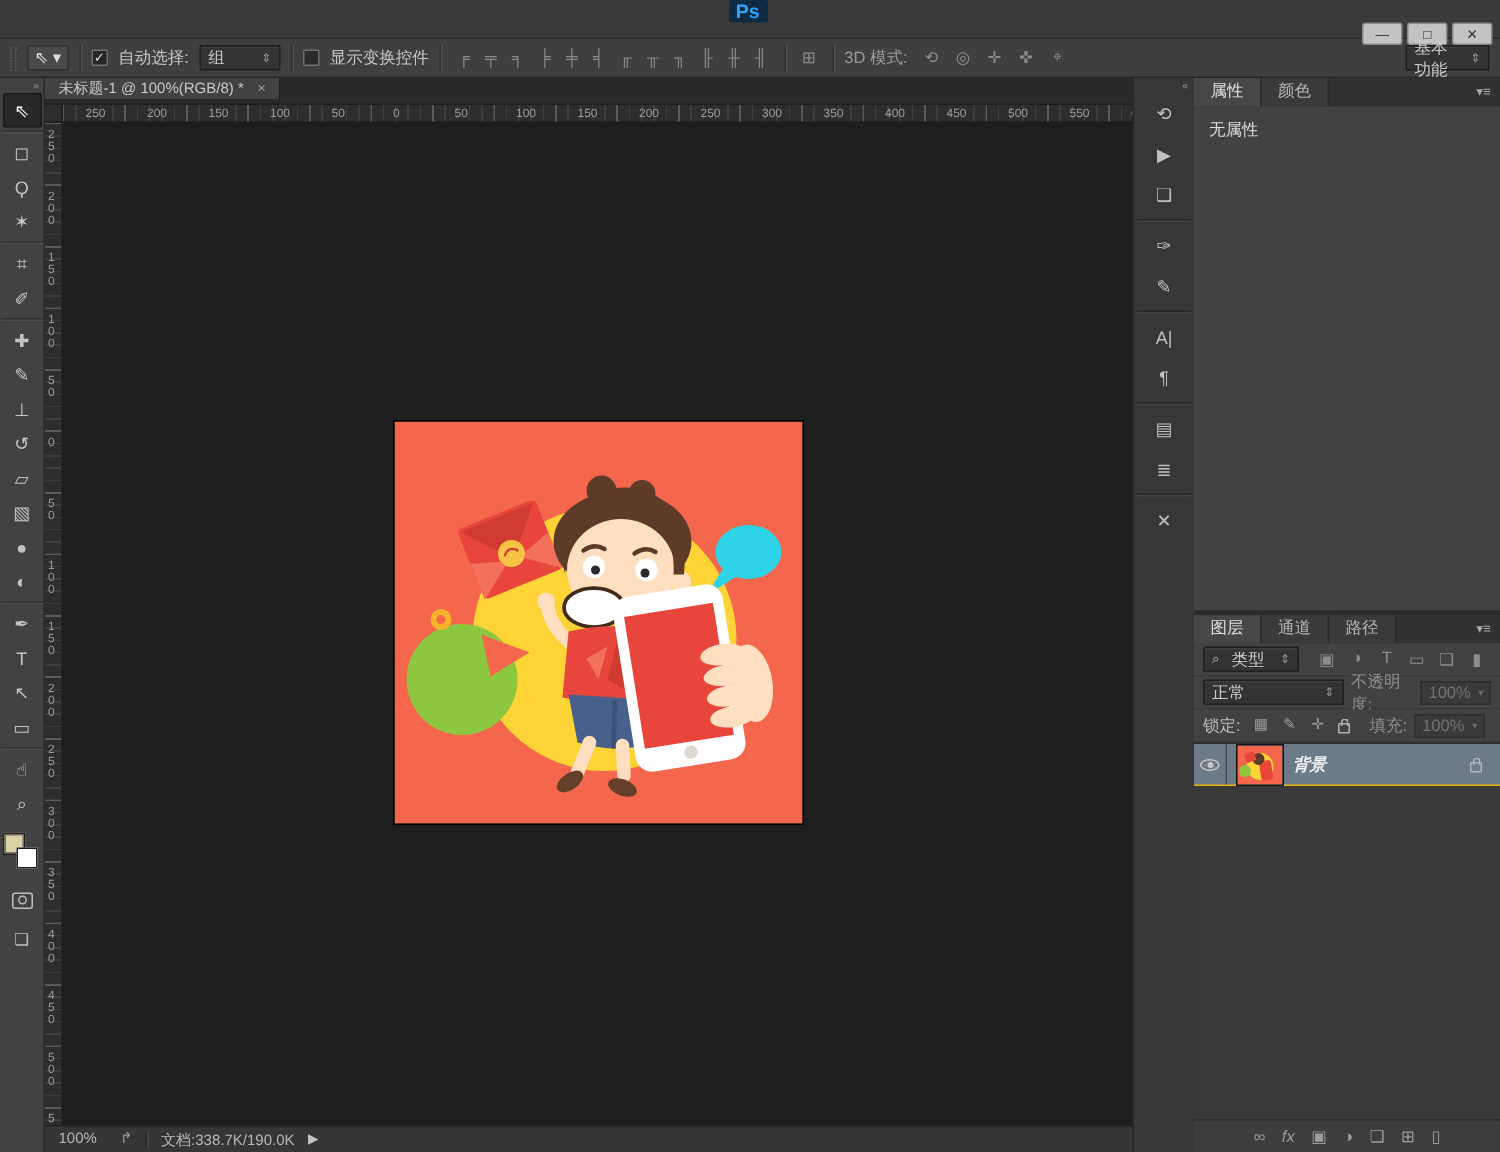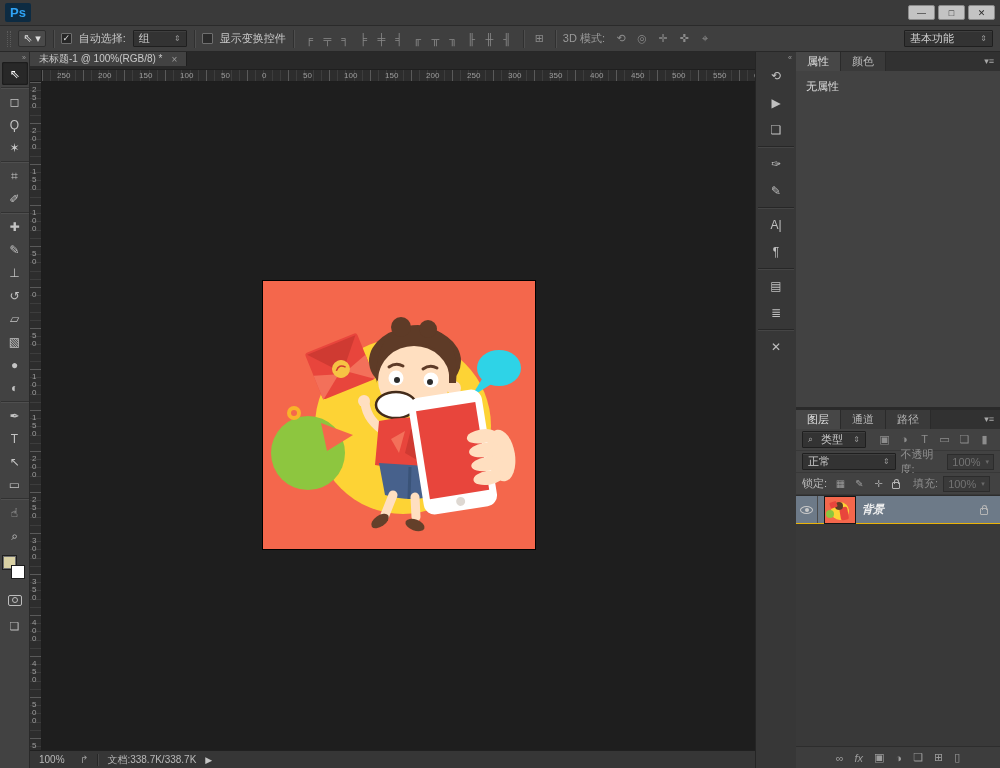--- a/index.html
+++ b/index.html
@@ -1,21 +1,21 @@
 <!DOCTYPE html>
 <html style="--ui-titlebar: #3a3a3a; --ui-options: #3f3f3f; --ui-panel: #424242; --ui-dockstrip: #373737; --ui-pasteboard: #1e1e1e; --ui-ruler: #2d2d2d; --ui-layer-selected: #6d7a88; --ui-swatch-fg: #d9d1a4; --ui-swatch-bg: #ffffff; --art-bg: #f4674c; --art-yellow: #fdd335; --art-red: #e8453c; --art-red-dark: #cf3a32; --art-red-light: #f3705a; --art-green: #8dc63f; --art-cyan: #2ed3e7; --art-gold: #f6c344; --art-skin: #ffdfc0; --art-hair: #5e3b27; --art-blue: #47618c; --art-shoe: #64402a; --art-white: #ffffff; --art-dot: #f9b32a;"><head>
 <meta charset="utf-8">
 <style>
   :root{ --w:1000px; --h:768px; }
   *{box-sizing:border-box; -webkit-user-select:none;}
   html,body{margin:0;padding:0;width:1000px;height:768px;overflow:hidden;}
   body{font-family:"Liberation Sans","DejaVu Sans",sans-serif;font-size:11px;color:#cccccc;background:var(--ui-panel);}
 
   
-  .titlebar{height:26px;background:var(--ui-titlebar);border-bottom:1px solid #2a2a2a;display:flex;align-items:center;}
+  .titlebar{height:26px;background:var(--ui-titlebar);border-bottom:1px solid #2a2a2a;display:flex;align-items:center;flex-direction:column;}
   .pslogo{width:26px;height:19px;margin:0 8px 0 5px;background:#0d2b42;color:#2fa3f5;font-weight:bold;font-size:13px;display:flex;align-items:center;justify-content:center;border-radius:2px;}
   .menus{display:flex;align-items:center;height:100%;}
   .menu-item{padding:0 9px;line-height:26px;color:#d4d4d4;}
   .winbtns{margin-left:auto;display:flex;gap:3px;padding-right:5px;}
   .winbtn{width:27px;height:15px;background:#c3c3c3;color:#2b2b2b;font-size:9px;line-height:14px;text-align:center;border-radius:2px;border:1px solid #8a8a8a;}
 
   
   .optionsbar{height:26px;background:var(--ui-options);border-bottom:1px solid #282828;display:flex;align-items:center;gap:7px;padding:0 7px;}
   .grip{width:4px;height:16px;border-left:1px dotted #5c5c5c;border-right:1px dotted #5c5c5c;}
   .tool-chip{display:flex;align-items:center;gap:3px;color:#ddd;font-size:11px;padding:1px 4px;border-radius:2px;background:#4a4a4a;border:1px solid #2e2e2e;}
@@ -157,21 +157,21 @@
   <span class="obar-sep"></span>
   <span class="mode3d-label">3D 模式:</span>
   <span style="display:flex;gap:3px">
 
   <span class="m3dicon">⟲</span>
       <span class="m3dicon">◎</span>
       <span class="m3dicon">✛</span>
       <span class="m3dicon">✜</span>
       <span class="m3dicon">⌖</span>
     </span>
-  <span class="select workspace" style="width:89px">
+  <span class="select workspace" style="width:56px">
     <span>基本功能</span>
     <span class="arr" style="margin-left:auto">⇕</span>
   </span>
 </div>
 
 <div class="main">
 
   <div class="toolstrip">
     <div class="strip-head">»</div>
     <div style="display:flex;flex-direction:column;align-items:center">
@@ -331,21 +331,21 @@
               <ellipse cx="221" cy="202" rx="15" ry="7" fill="var(--art-skin)"></ellipse>
             </g>
           </svg>
         </div>
       </div>
     </div>
     <div class="statusbar">
       <span class="zoomfield">100%</span>
       <span style="color:#9a9a9a">↱</span>
       <span class="ssep"></span>
-      <span>文档:338.7K/338.7K</span>
+      <span>文档:338.7K/190.0K</span>
       <span class="status-arrow">▶</span>
     </div>
   </div>
 
   <div class="dockstrip">
     <div class="strip-head">«</div>
     <div style="display:flex;flex-direction:column;align-items:center">
 
     <div class="dock-icon">⟲</div>
         <div class="dock-icon">▶</div>

